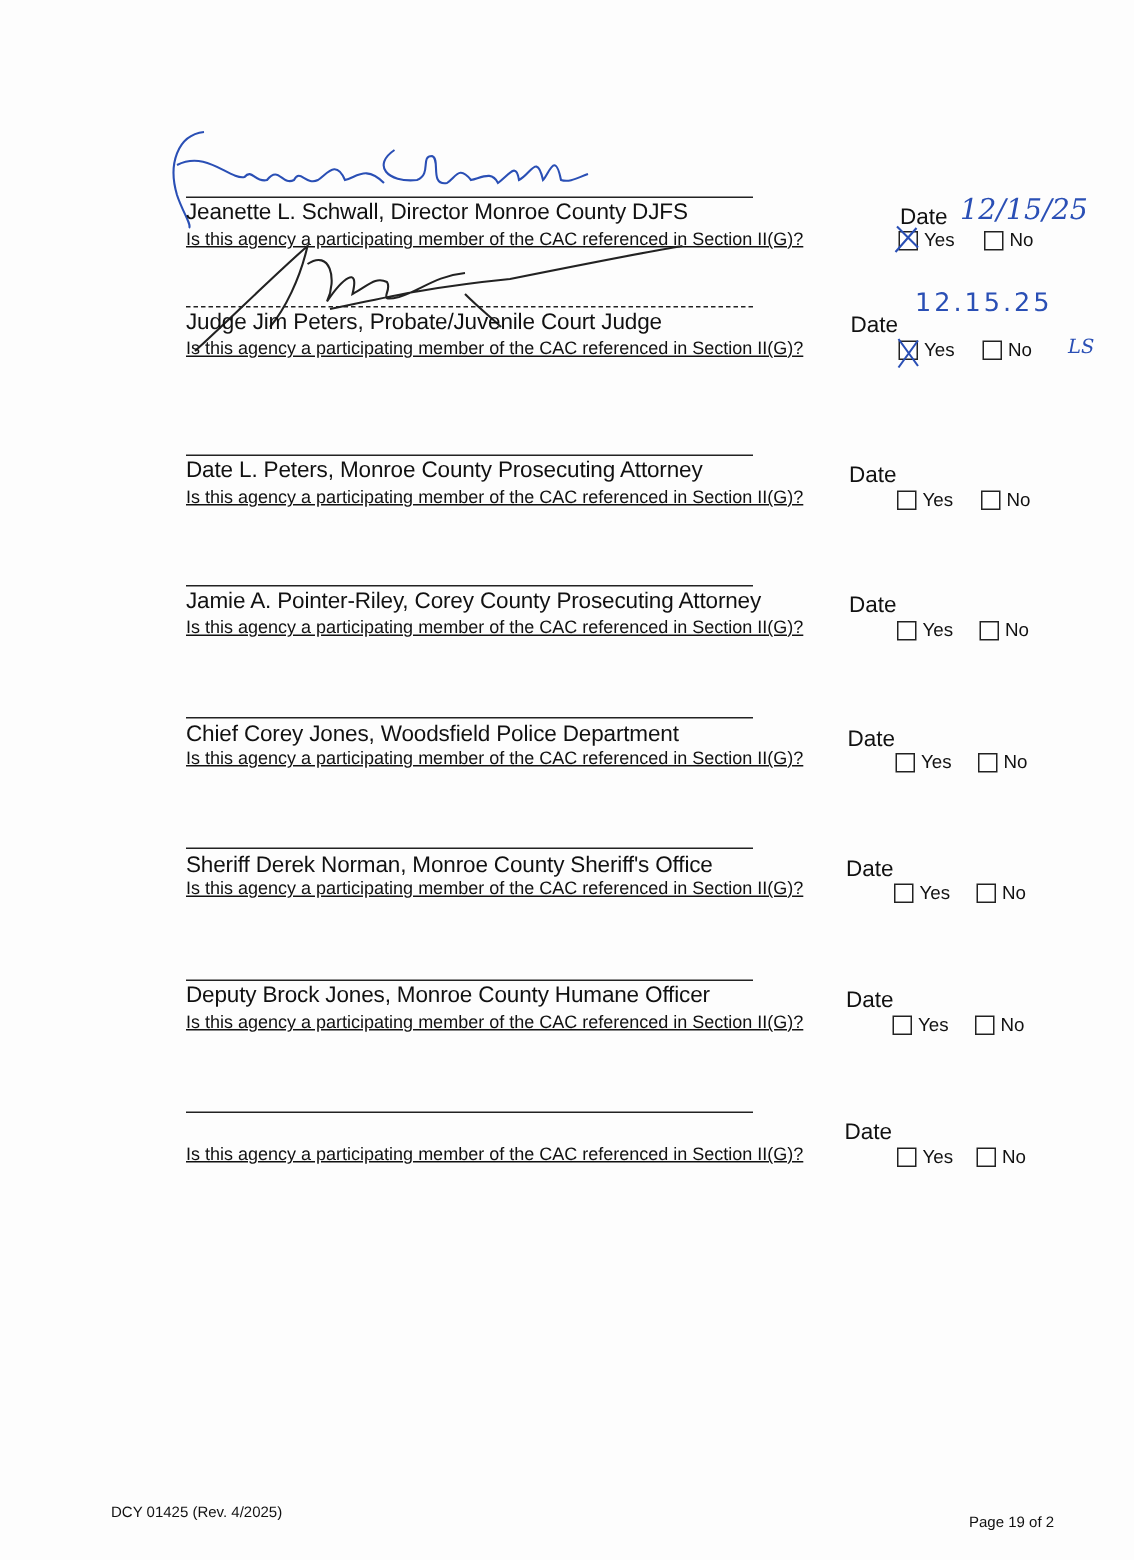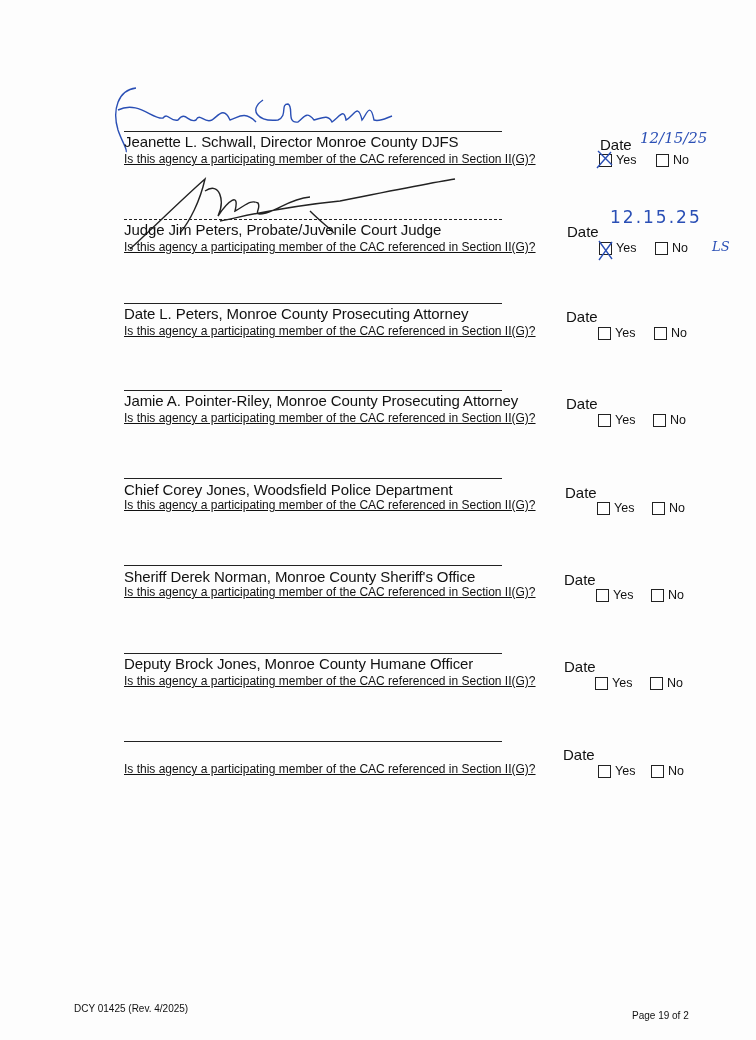--- a/index.html
+++ b/index.html
@@ -21,33 +21,33 @@
 </head>
 <body>
 
 <div class="block" style="top:80px;">
   <svg class="sig" style="left:108px;top:0;" width="290" height="75" viewBox="0 0 290 75">
     <path d="M28 8 C10 10, 4 30, 10 50 C14 62, 20 70, 18 72 M10 30 C30 20, 45 40, 55 38 C60 32, 62 42, 70 40 C78 30, 80 44, 88 40 C92 32, 96 44, 104 40 C110 36, 116 26, 122 40 C130 38, 136 30, 148 42 M155 20 C140 30, 150 42, 170 40 C180 36, 172 24, 180 24 C186 26, 178 44, 190 42 C196 38, 198 30, 206 40 C214 38, 220 34, 224 42 C232 36, 236 28, 238 40 C246 36, 250 22, 254 40 C258 36, 262 20, 266 40 C272 42, 278 38, 284 36" fill="none" stroke="#2a4fb5" stroke-width="1.4"></path>
   </svg>
   <div class="sigline" style="top:51px;"></div>
   <div class="name" style="top:53px;">Jeanette L. Schwall, Director Monroe County DJFS</div>
   <div class="date-label" style="left:600px;top:56px;">Date</div>
-  <div class="hand" style="left:640px;top:49px;font-size:15px;">12/15/25</div>
+  <div class="hand" style="left:640px;top:49px;font-size:19px;">12/15/25</div>
   <div class="question" style="top:72px;">Is this agency a participating member of the CAC referenced in Section II(G)?</div>
   <div class="cb" style="left:599px;top:74px;">
     <svg width="20" height="20" viewBox="0 0 20 20" style="position:absolute;left:-5px;top:-6px;">
         <path d="M3 2 L17 16 M16 3 L2 19" stroke="#2a4fb5" stroke-width="1.4" fill="none"></path>
       </svg>
   </div>
   <div class="cb-label" style="left:616px;top:73px;">Yes</div>
   <div class="cb" style="left:656px;top:74px;"></div>
   <div class="cb-label" style="left:673px;top:73px;">No</div>
 </div>
 
-<div class="block" style="top:171px;">
+<div class="block" style="top:156px;">
   <svg class="sig" style="left:110px;top:0;" width="360" height="80" viewBox="0 0 360 80">
     <path d="M20 78 C40 60, 70 30, 95 8 C90 30, 80 50, 70 62 M95 20 C110 10, 115 30, 108 45 C118 30, 130 20, 125 40 C135 35, 140 28, 148 32 C152 38, 140 46, 156 42 C170 38, 180 28, 200 26 M110 50 C140 44, 170 36, 230 30 C280 20, 320 12, 345 8 M200 40 C210 50, 218 56, 224 62" fill="none" stroke="#222" stroke-width="1.4"></path>
   </svg>
   <div class="sigline" style="top:48px;border-top-style:dashed;"></div>
   <div class="name" style="top:50px;">Judge Jim Peters, Probate/Juvenile Court Judge</div>
   <div class="date-label" style="left:567px;top:52px;">Date</div>
   <div class="hand" style="left:610px;top:36px;font-size:17px;font-style:normal;font-family:'DejaVu Sans',sans-serif;letter-spacing:2px;">12.15.25</div>
   <div class="question" style="top:69px;">Is this agency a participating member of the CAC referenced in Section II(G)?</div>
   <div class="cb" style="left:599px;top:71px;">
     <svg width="20" height="22" viewBox="0 0 20 22" style="position:absolute;left:-4px;top:-4px;">
@@ -66,21 +66,21 @@
   <div class="date-label" style="left:566px;top:8px;">Date</div>
   <div class="question" style="top:24px;">Is this agency a participating member of the CAC referenced in Section II(G)?</div>
   <div class="cb" style="left:598px;top:27px;"></div>
   <div class="cb-label" style="left:615px;top:26px;">Yes</div>
   <div class="cb" style="left:654px;top:27px;"></div>
   <div class="cb-label" style="left:671px;top:26px;">No</div>
 </div>
 
 <div class="block" style="top:387px;">
   <div class="sigline" style="top:3px;"></div>
-  <div class="name" style="top:5px;">Jamie A. Pointer-Riley, Monroe County Prosecuting Attorney</div>
+  <div class="name" style="top:5px;">Jamie A. Pointer-Riley, Corey County Prosecuting Attorney</div>
   <div class="date-label" style="left:566px;top:8px;">Date</div>
   <div class="question" style="top:24px;">Is this agency a participating member of the CAC referenced in Section II(G)?</div>
   <div class="cb" style="left:598px;top:27px;"></div>
   <div class="cb-label" style="left:615px;top:26px;">Yes</div>
   <div class="cb" style="left:653px;top:27px;"></div>
   <div class="cb-label" style="left:670px;top:26px;">No</div>
 </div>
 
 <div class="block" style="top:475px;">
   <div class="sigline" style="top:3px;"></div>
@@ -119,13 +119,13 @@
   <div class="sigline" style="top:3px;"></div>
   <div class="date-label" style="left:563px;top:8px;">Date</div>
   <div class="question" style="top:24px;">Is this agency a participating member of the CAC referenced in Section II(G)?</div>
   <div class="cb" style="left:598px;top:27px;"></div>
   <div class="cb-label" style="left:615px;top:26px;">Yes</div>
   <div class="cb" style="left:651px;top:27px;"></div>
   <div class="cb-label" style="left:668px;top:26px;">No</div>
 </div>
 
 <div class="footer" style="left:74px;top:1003px;">DCY 01425 (Rev. 4/2025)</div>
-<div class="footer" style="left:632px;top:1010px;">Page 19 of 2</div>
+<div class="footer" style="left:646px;top:1010px;">Page 19 of 2</div>
 
 </body></html>

